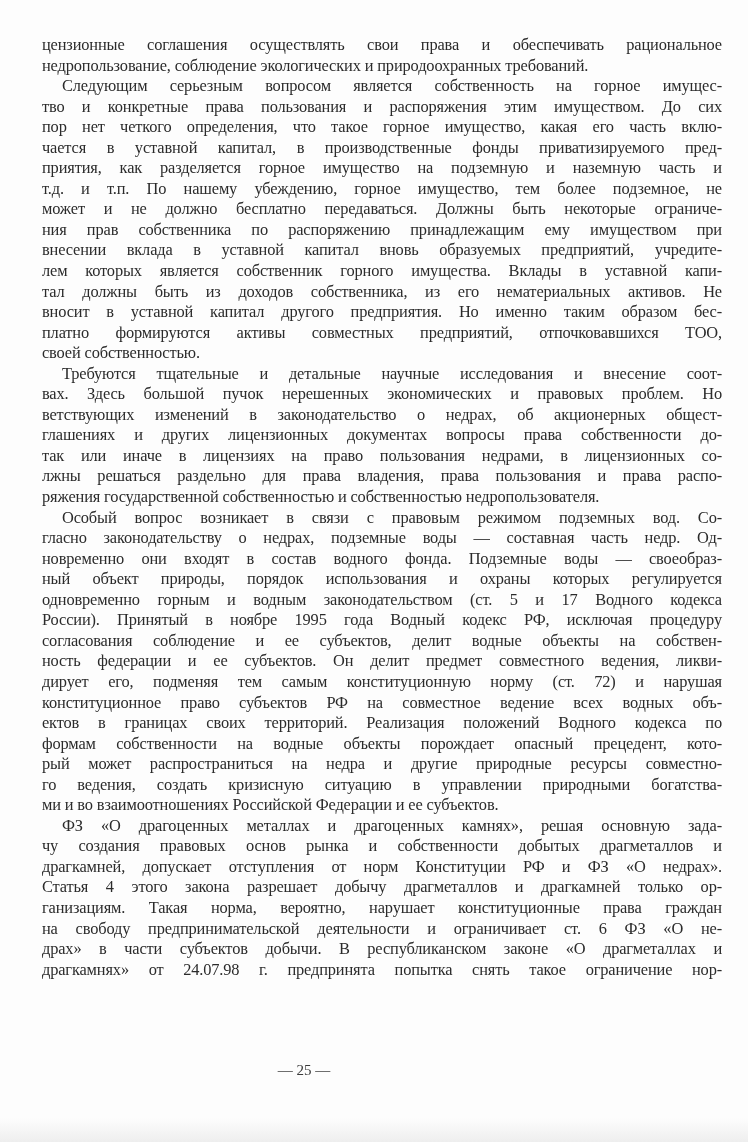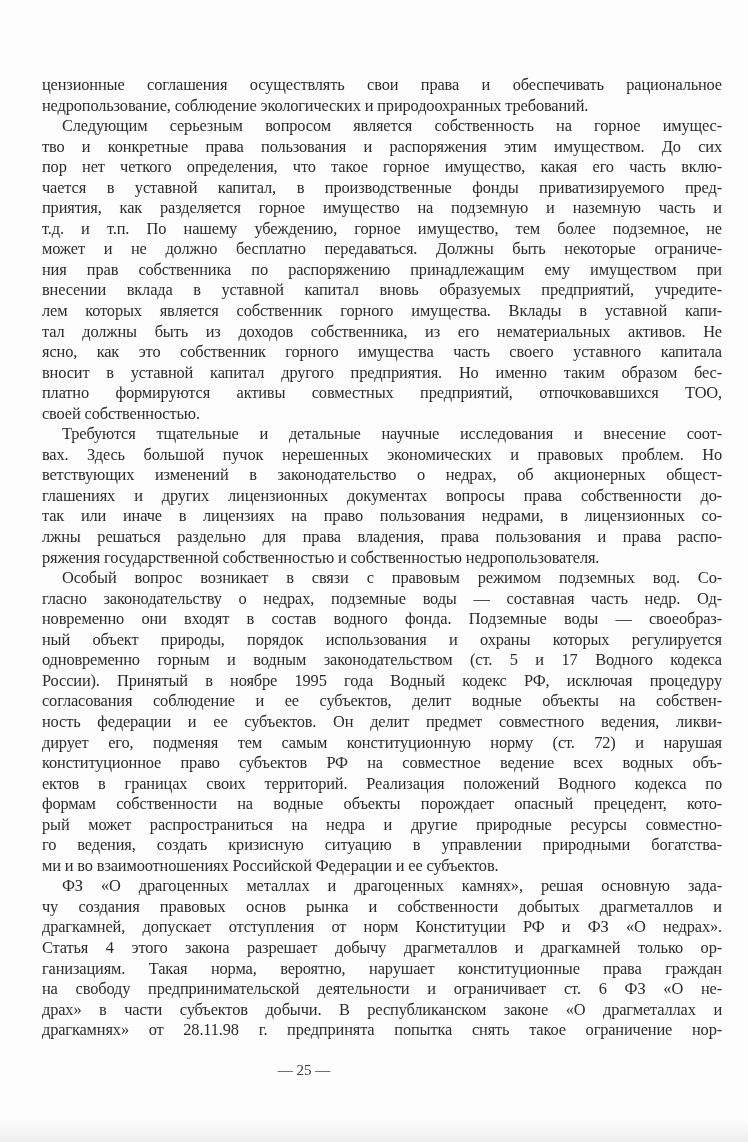--- a/index.html
+++ b/index.html
@@ -17,21 +17,20 @@
     .page {
       position: absolute;
       left: 42px;
       top: 35px;
       width: 680px;
       font-family: "Liberation Serif", "DejaVu Serif", serif;
       font-size: 16.4px;
       line-height: 20.55px;
       color: #2b2b2b;
       text-align: justify;
-      margin-top: 40px;
     }
     .page .line {
       display: block;
       white-space: nowrap;
       text-align-last: justify;
       text-align: justify;
       height: 20.55px;
       overflow: visible;
       letter-spacing: -0.15px;
     }
@@ -73,21 +72,20 @@
       <span class="line">тво и конкретные права пользования и распоряжения этим имуществом. До сих</span>
       <span class="line">пор нет четкого определения, что такое горное имущество, какая его часть вклю-</span>
       <span class="line">чается в уставной капитал, в производственные фонды приватизируемого пред-</span>
       <span class="line">приятия, как разделяется горное имущество на подземную и наземную часть и</span>
       <span class="line">т.д. и т.п. По нашему убеждению, горное имущество, тем более подземное, не</span>
       <span class="line">может и не должно бесплатно передаваться. Должны быть некоторые ограниче-</span>
       <span class="line">ния прав собственника по распоряжению принадлежащим ему имуществом при</span>
       <span class="line">внесении вклада в уставной капитал вновь образуемых предприятий, учредите-</span>
       <span class="line">лем которых является собственник горного имущества. Вклады в уставной капи-</span>
       <span class="line">тал должны быть из доходов собственника, из его нематериальных активов. Не</span>
-      <span class="line">ясно, как это собственник горного имущества часть своего уставного капитала</span>
       <span class="line">вносит в уставной капитал другого предприятия. Но именно таким образом бес-</span>
       <span class="line">платно формируются активы совместных предприятий, отпочковавшихся ТОО,</span>
       <span class="line last">своей собственностью.</span>
     </div>
     <div class="paragraph">
       <span class="line indent">Требуются тщательные и детальные научные исследования и внесение соот-</span>
       <span class="line">вах. Здесь большой пучок нерешенных экономических и правовых проблем. Но</span>
       <span class="line">ветствующих изменений в законодательство о недрах, об акционерных общест-</span>
       <span class="line">глашениях и других лицензионных документах вопросы права собственности до-</span>
       <span class="line">так или иначе в лицензиях на право пользования недрами, в лицензионных со-</span>
@@ -112,19 +110,19 @@
       <span class="line last">ми и во взаимоотношениях Российской Федерации и ее субъектов.</span>
     </div>
     <div class="paragraph">
       <span class="line indent">ФЗ «О драгоценных металлах и драгоценных камнях», решая основную зада-</span>
       <span class="line">чу создания правовых основ рынка и собственности добытых драгметаллов и</span>
       <span class="line">драгкамней, допускает отступления от норм Конституции РФ и ФЗ «О недрах».</span>
       <span class="line">Статья 4 этого закона разрешает добычу драгметаллов и драгкамней только ор-</span>
       <span class="line">ганизациям. Такая норма, вероятно, нарушает конституционные права граждан</span>
       <span class="line">на свободу предпринимательской деятельности и ограничивает ст. 6 ФЗ «О не-</span>
       <span class="line">драх» в части субъектов добычи. В республиканском законе «О драгметаллах и</span>
-      <span class="line">драгкамнях» от 28.11.98 г. предпринята попытка снять такое ограничение нор-</span>
+      <span class="line">драгкамнях» от 24.07.98 г. предпринята попытка снять такое ограничение нор-</span>
     </div>
   </div>
 
 <div class="page-number">— 25 —</div>
 
 <div class="bottom-shade"></div>
 
 </body></html>

